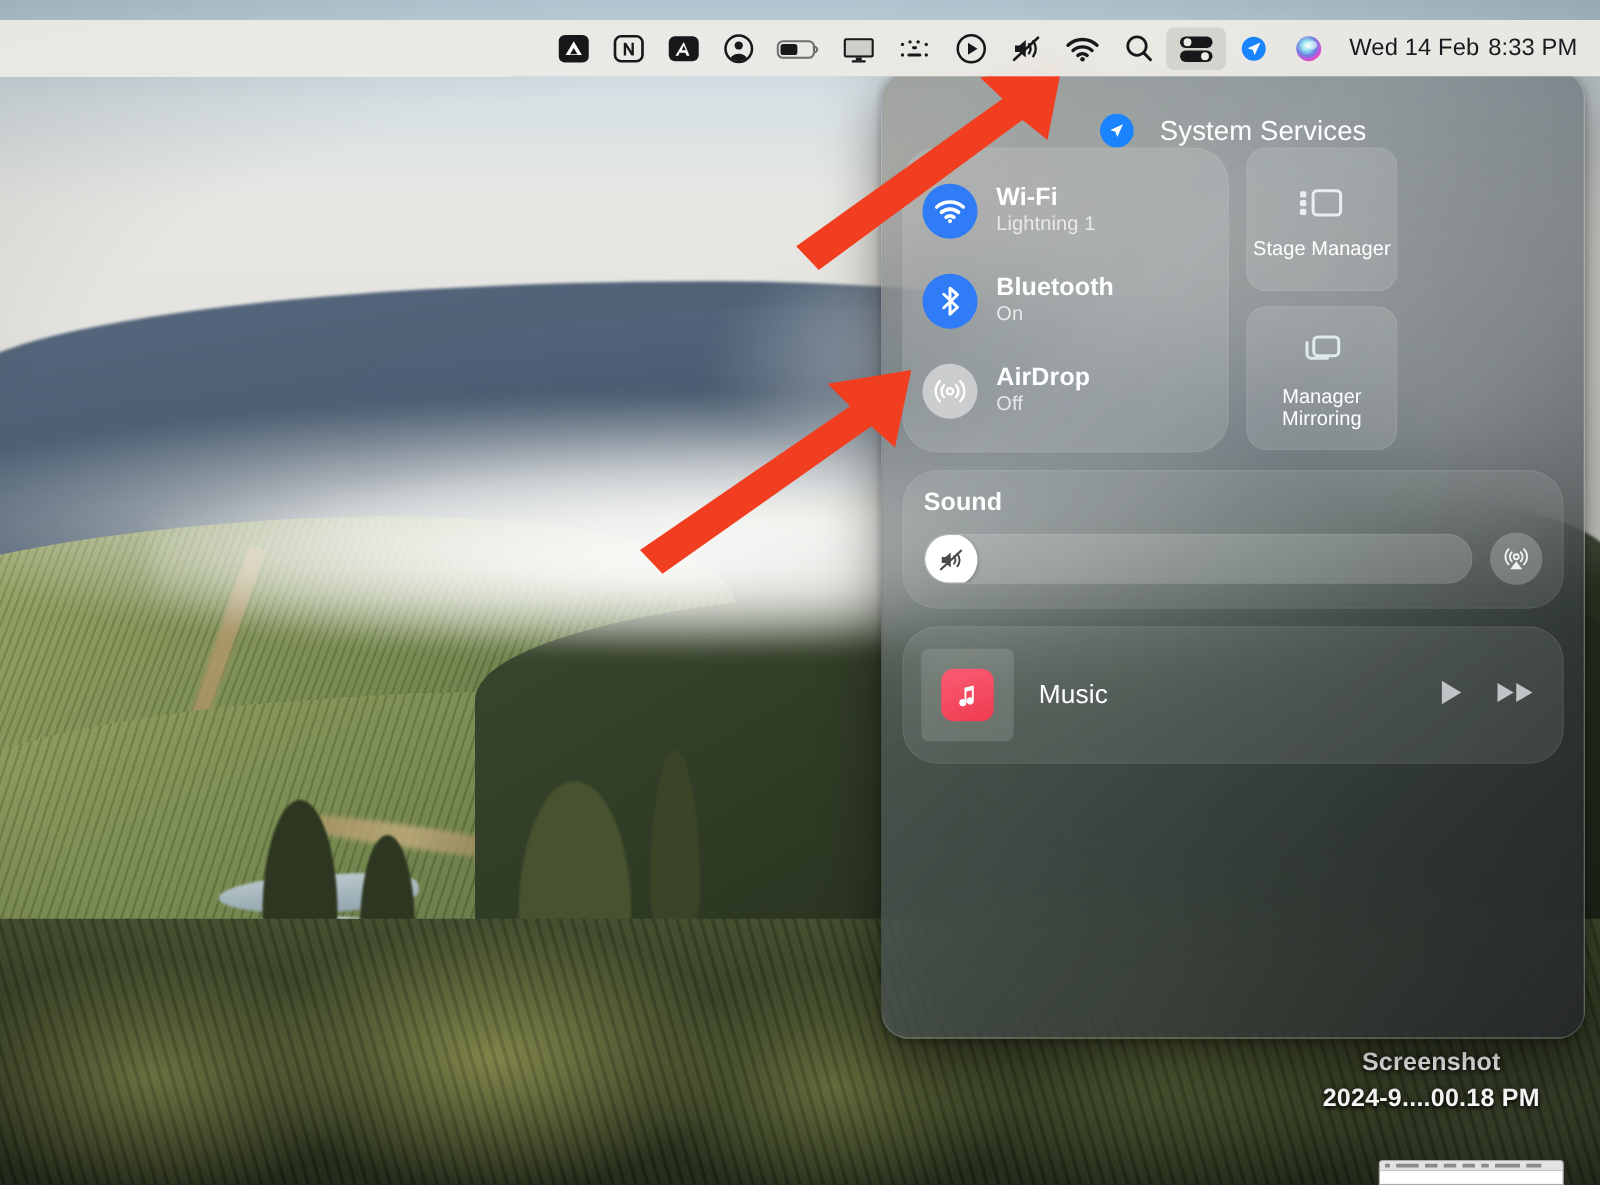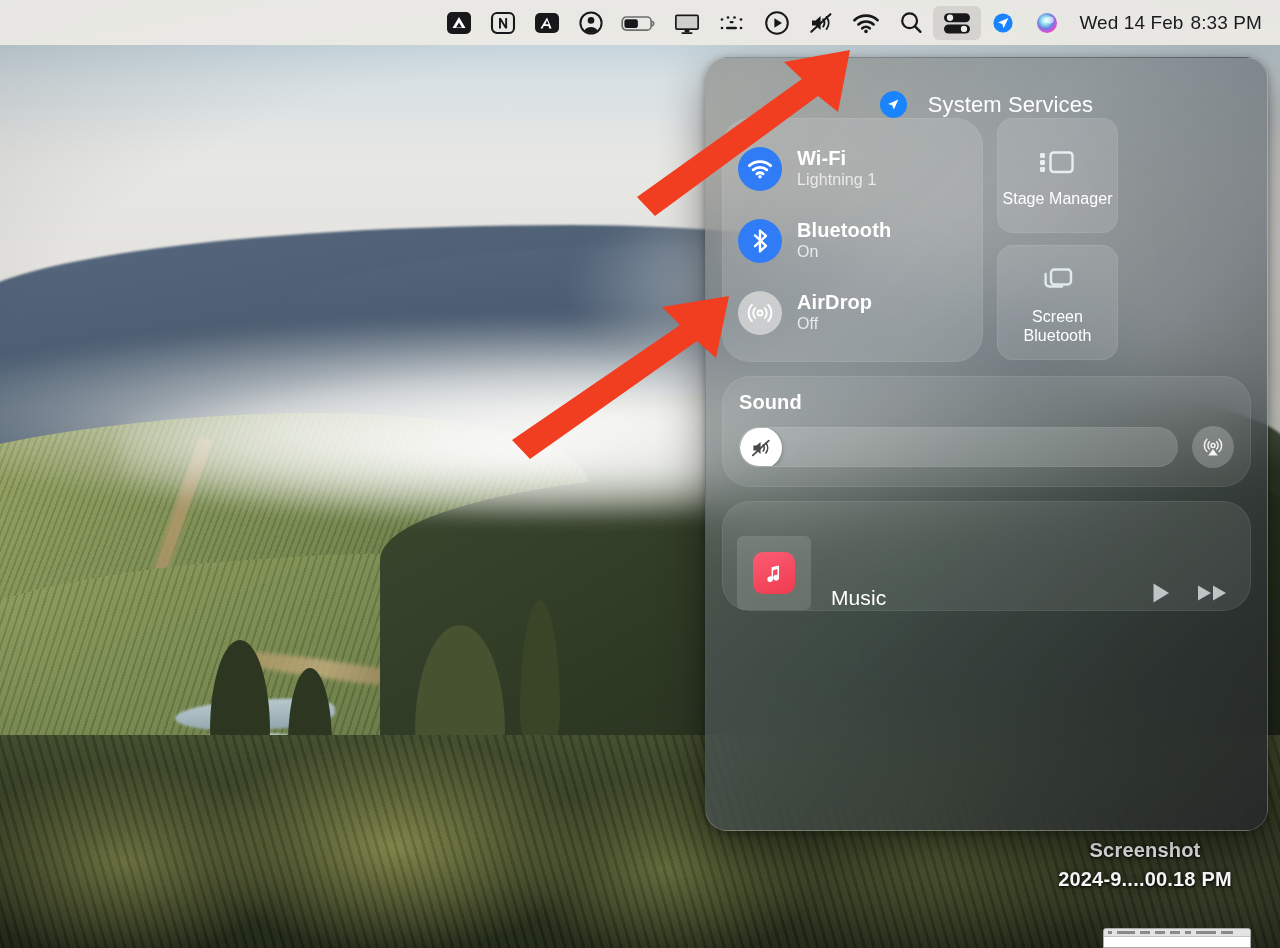--- a/index.html
+++ b/index.html
@@ -131,21 +131,21 @@
   
   .conifer{ position:absolute; background:#2c3620; filter:blur(.7px); }
   .vignette{
     position:absolute; inset:0;
     background:radial-gradient(ellipse 85% 78% at 45% 50%, rgba(0,0,0,0) 55%, rgba(0,0,0,.22) 100%);
     pointer-events:none;
   }
 
   
   #menubar{
-    position:absolute; left:0; top:0; width:1280px; height:45px;
+    position:absolute; left:0; top:16px; width:1280px; height:45px;
     background:rgba(237,235,229,.93);
     backdrop-filter:blur(20px);
     display:flex; align-items:center; justify-content:flex-end;
     padding-right:12px; gap:0;
     z-index:40;
   }
   .mb-item{
     height:34px; min-width:44px;
     display:flex; align-items:center; justify-content:center;
     padding:0 8px; border-radius:6px; color:#16161a;
@@ -258,21 +258,21 @@
   }
   .airplay-btn{
     width:42px; height:42px; border-radius:50%; flex:none;
     background:rgba(255,255,255,.22);
     display:flex; align-items:center; justify-content:center;
   }
 
   
   .music-mod{
     margin-top:14px; height:110px;
-    display:flex; align-items:flex-end; padding:0 20px 0 14px; gap:20px;
+    display:flex; align-items:center; padding:0 20px 0 14px; gap:20px;
   }
   .music-art{
     width:74px; height:74px; border-radius:6px;
     background:rgba(255,255,255,.13);
     display:flex; align-items:center; justify-content:center; flex:none;
   }
   .music-app{
     width:42px; height:42px; border-radius:10px;
     background:linear-gradient(160deg,#fb5c74,#ef3b4f);
     display:flex; align-items:center; justify-content:center;
@@ -573,21 +573,21 @@
           <span class="tile-label">Stage Manager</span>
         </div>
 
         <div class="tile">
           <span>
             <svg width="38" height="32" viewBox="0 0 38 32">
               <rect x="13" y="5.5" width="20" height="15" rx="3.4" fill="none" stroke="#dfeaee" stroke-width="2.4"></rect>
               <path d="M24 22.5 h-13 a3.4 3.4 0 0 1-3.4-3.4 V10" fill="none" stroke="#dfeaee" stroke-width="2.4" stroke-linecap="round" stroke-linejoin="round"></path>
             </svg>
           </span>
-          <span class="tile-label">Screen Bluetooth</span>
+          <span class="tile-label">Manager Mirroring</span>
         </div>
 
       </div>
     </div>
   </div>
 
 
   <div class="module dark slider-mod">
     <div class="slider-title">Sound</div>
     <div class="slider-wrap">

